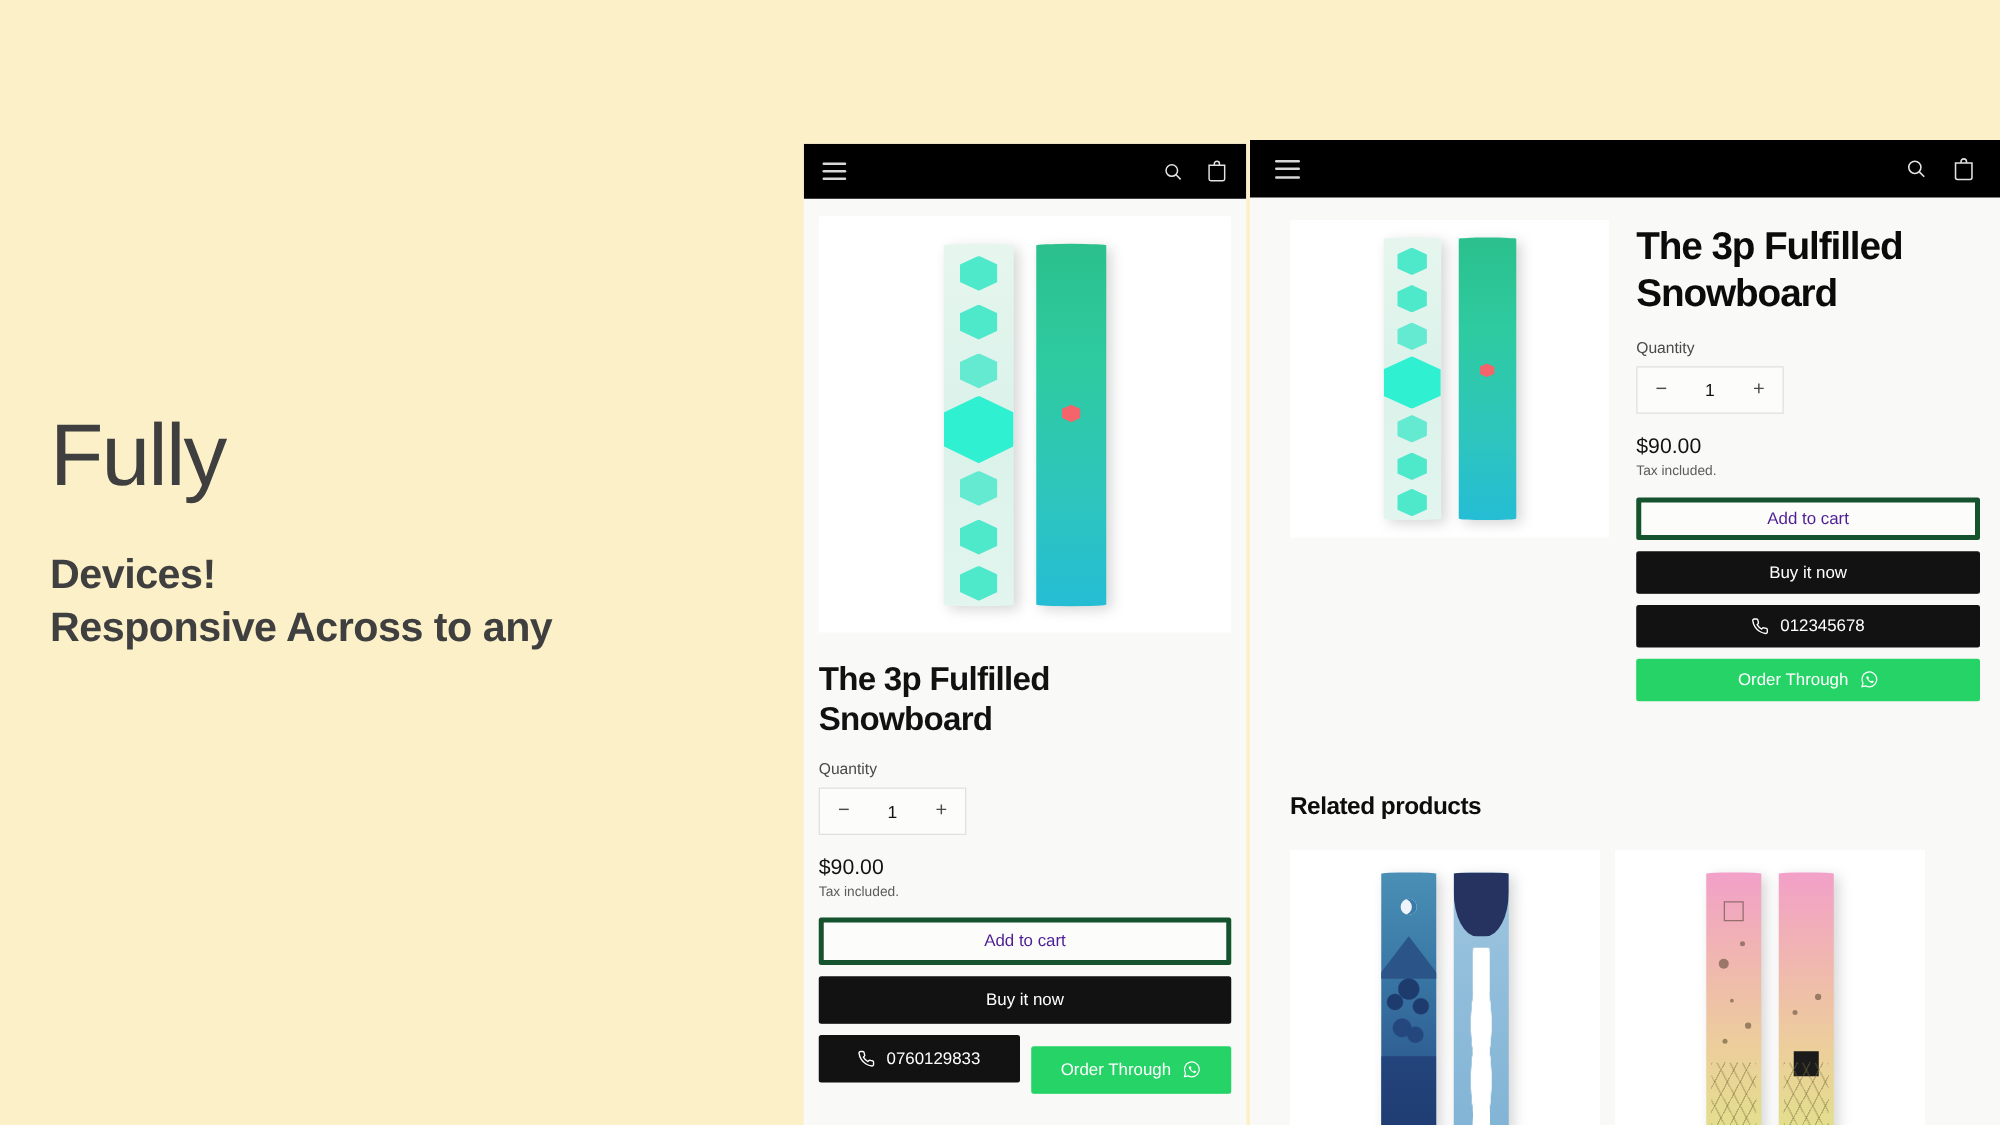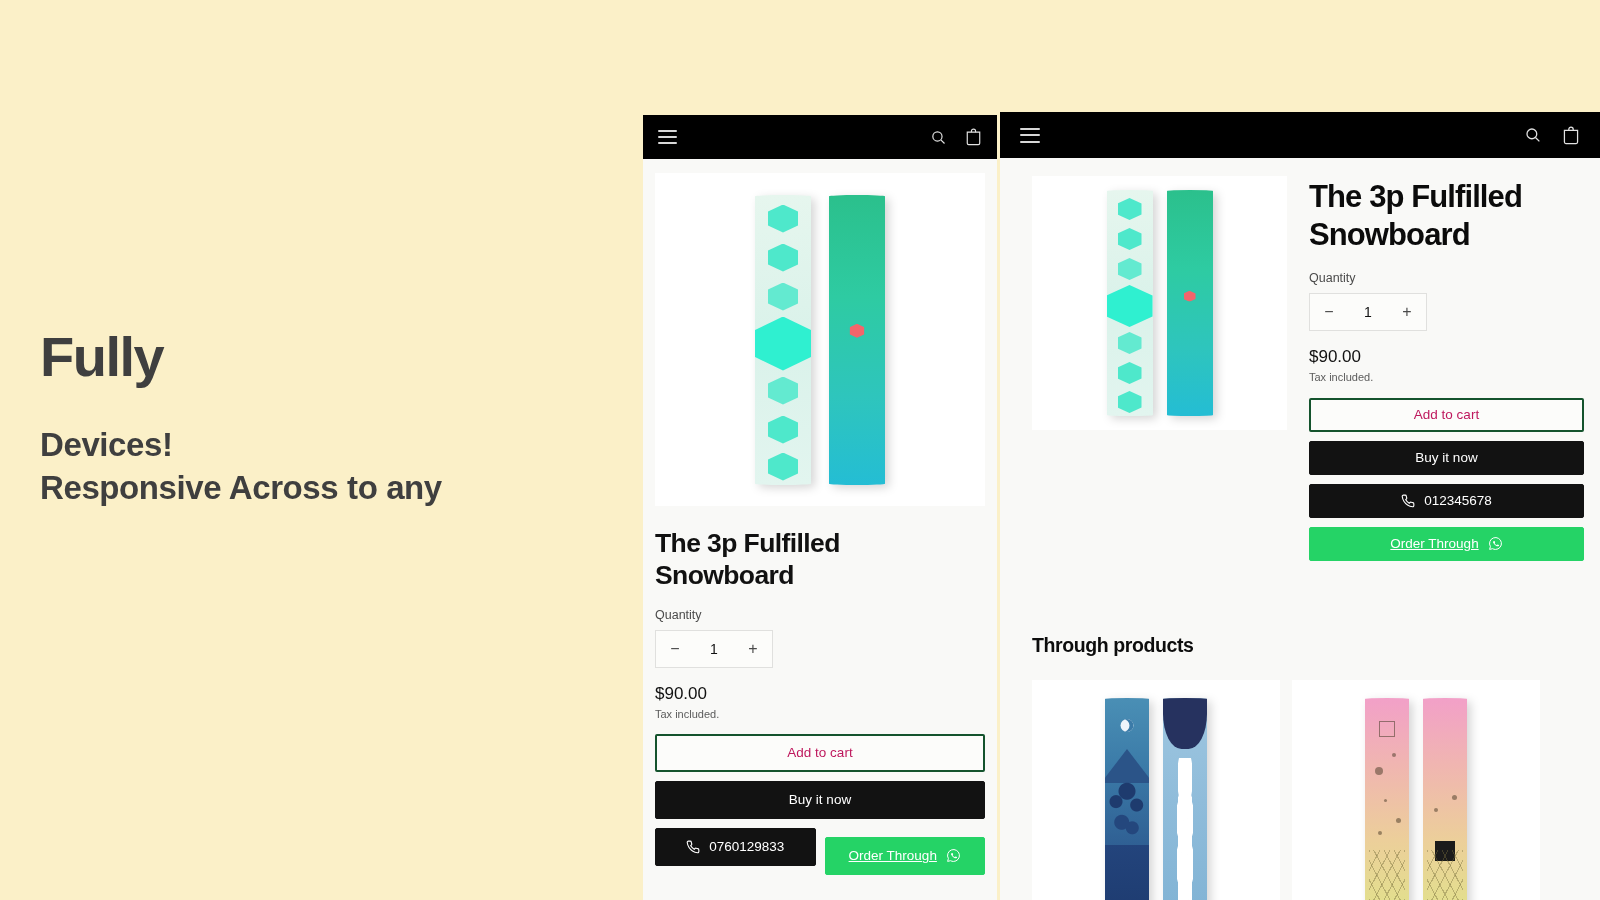--- a/index.html
+++ b/index.html
@@ -11,23 +11,23 @@
   }
   body { background: #FBF0C8; position: relative; }
 
   
   .hero {
     position: absolute;
     left: 40px; top: 330px;
     width: 580px;
   }
   .hero-title {
-    font-size: 56px;
+    font-size: 70px;
     line-height: 0.98;
-    font-weight: 700;
+    font-weight: 400;
     color: #3F3F3F;
     letter-spacing: -1.5px;
   }
   .hero-sub {
     margin-top: 38px;
     font-size: 33px;
     line-height: 1.32;
     font-weight: 700;
     color: #3F3F3F;
     letter-spacing: -0.4px;
@@ -99,25 +99,25 @@
   .btn {
     display: flex; align-items: center; justify-content: center;
     gap: 9px;
     font-size: 13.5px;
     border-radius: 2px;
     cursor: pointer;
     font-family: "Liberation Sans", sans-serif;
   }
   .btn-outline {
     background: #FCFCFA;
-    border: 2px solid #14532d;
-    color: #be185d;
+    border: 4px solid #14532d;
+    color: #4c1d95;
   }
   .btn-dark { background: #121212; border: 1px solid #121212; color: #fff; }
-  .btn-green { background: #25D366; border: 1px solid #25D366; color: #fff; text-decoration: underline; }
+  .btn-green { background: #25D366; border: 1px solid #25D366; color: #fff; }
   .m-actions { margin-top: 14px; }
   .m-actions .btn { width: 100%; height: 38px; }
   .m-actions .btn + .btn { margin-top: 9px; }
   .m-row { display: flex; gap: 9px; margin-top: 9px; }
   .m-row .btn { flex: 1 1 0; height: 38px; }
 
   
   #desktop-panel {
     left: 1000px; top: 112px;
     width: 600px; height: 788px;
@@ -431,21 +431,21 @@
           <svg width="15" height="15" viewBox="0 0 24 24" fill="none" stroke="#fff" stroke-width="1.6">
             <path d="M12 21.5a9.5 9.5 0 1 0-8.2-4.7L2.6 21.4l4.7-1.1A9.4 9.4 0 0 0 12 21.5z"></path>
             <path d="M9 8.4c.2-.4.4-.4.6-.4h.5c.2 0 .4 0 .6.5l.7 1.7c.1.2 0 .4-.1.6l-.4.5c-.1.2-.3.3-.1.6a7 7 0 0 0 3 2.6c.3.1.5.1.7-.1l.6-.7c.2-.2.4-.2.6-.1l1.6.8c.2.1.4.2.4.4a1.9 1.9 0 0 1-1.3 1.6 3.6 3.6 0 0 1-2.3-.2 10.6 10.6 0 0 1-5.3-4.7 3.8 3.8 0 0 1-.8-2 2.3 2.3 0 0 1 1-1.1z" fill="#fff" stroke="none"></path>
           </svg>
         </button>
       </div>
     </div>
 
   </div>
 
-  <div class="related-title">Through products</div>
+  <div class="related-title">Related products</div>
 
   <div class="related-grid">
 
     <div class="rel-card">
       <div class="board">
         <div class="bd-blue1" style="width:44px;height:230px">
           <div class="moon"></div>
           <div class="mtn"></div>
           <div class="trees"></div>
           <div class="water"></div>

